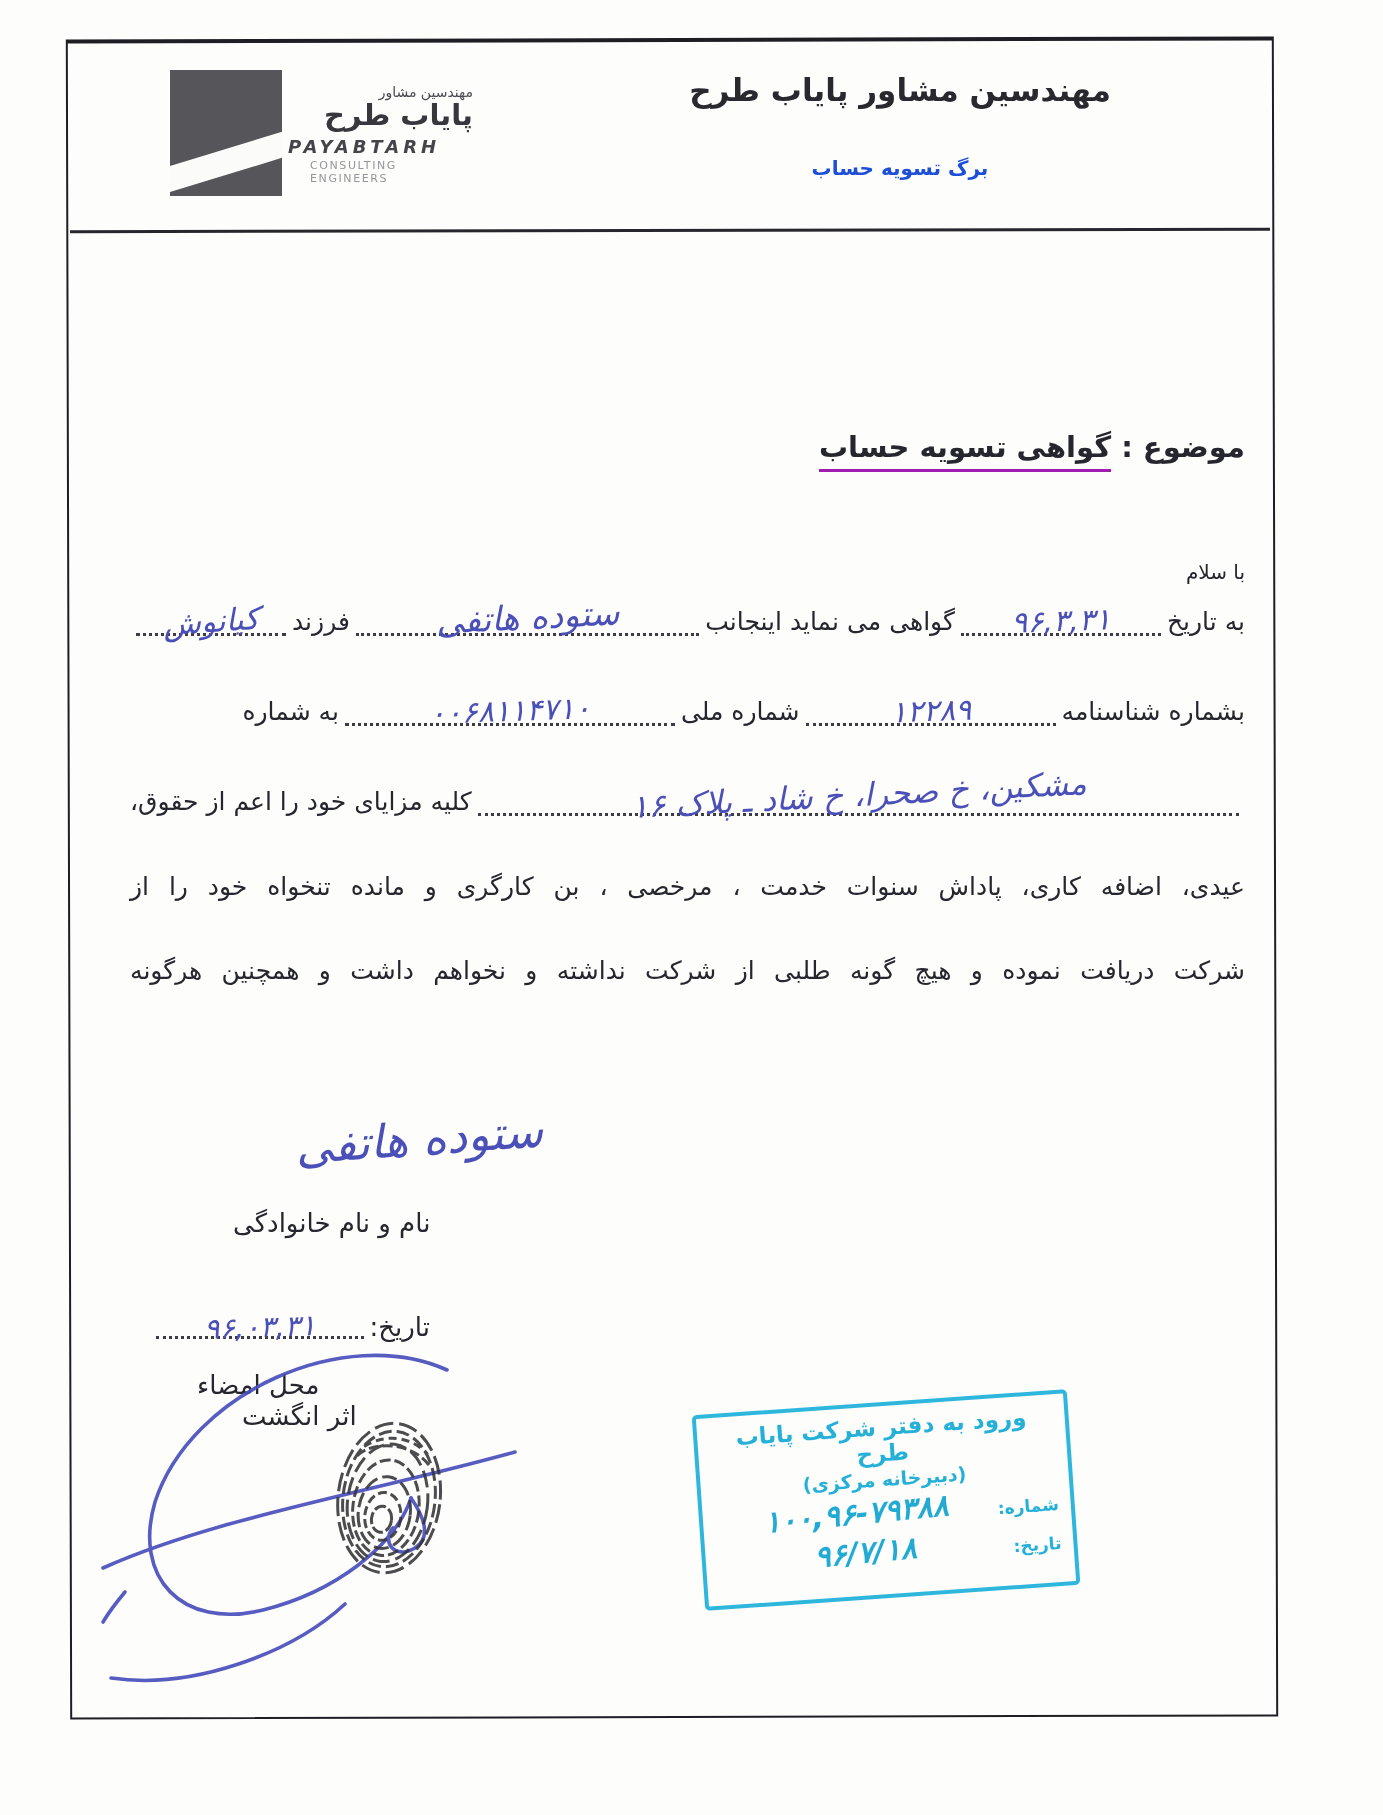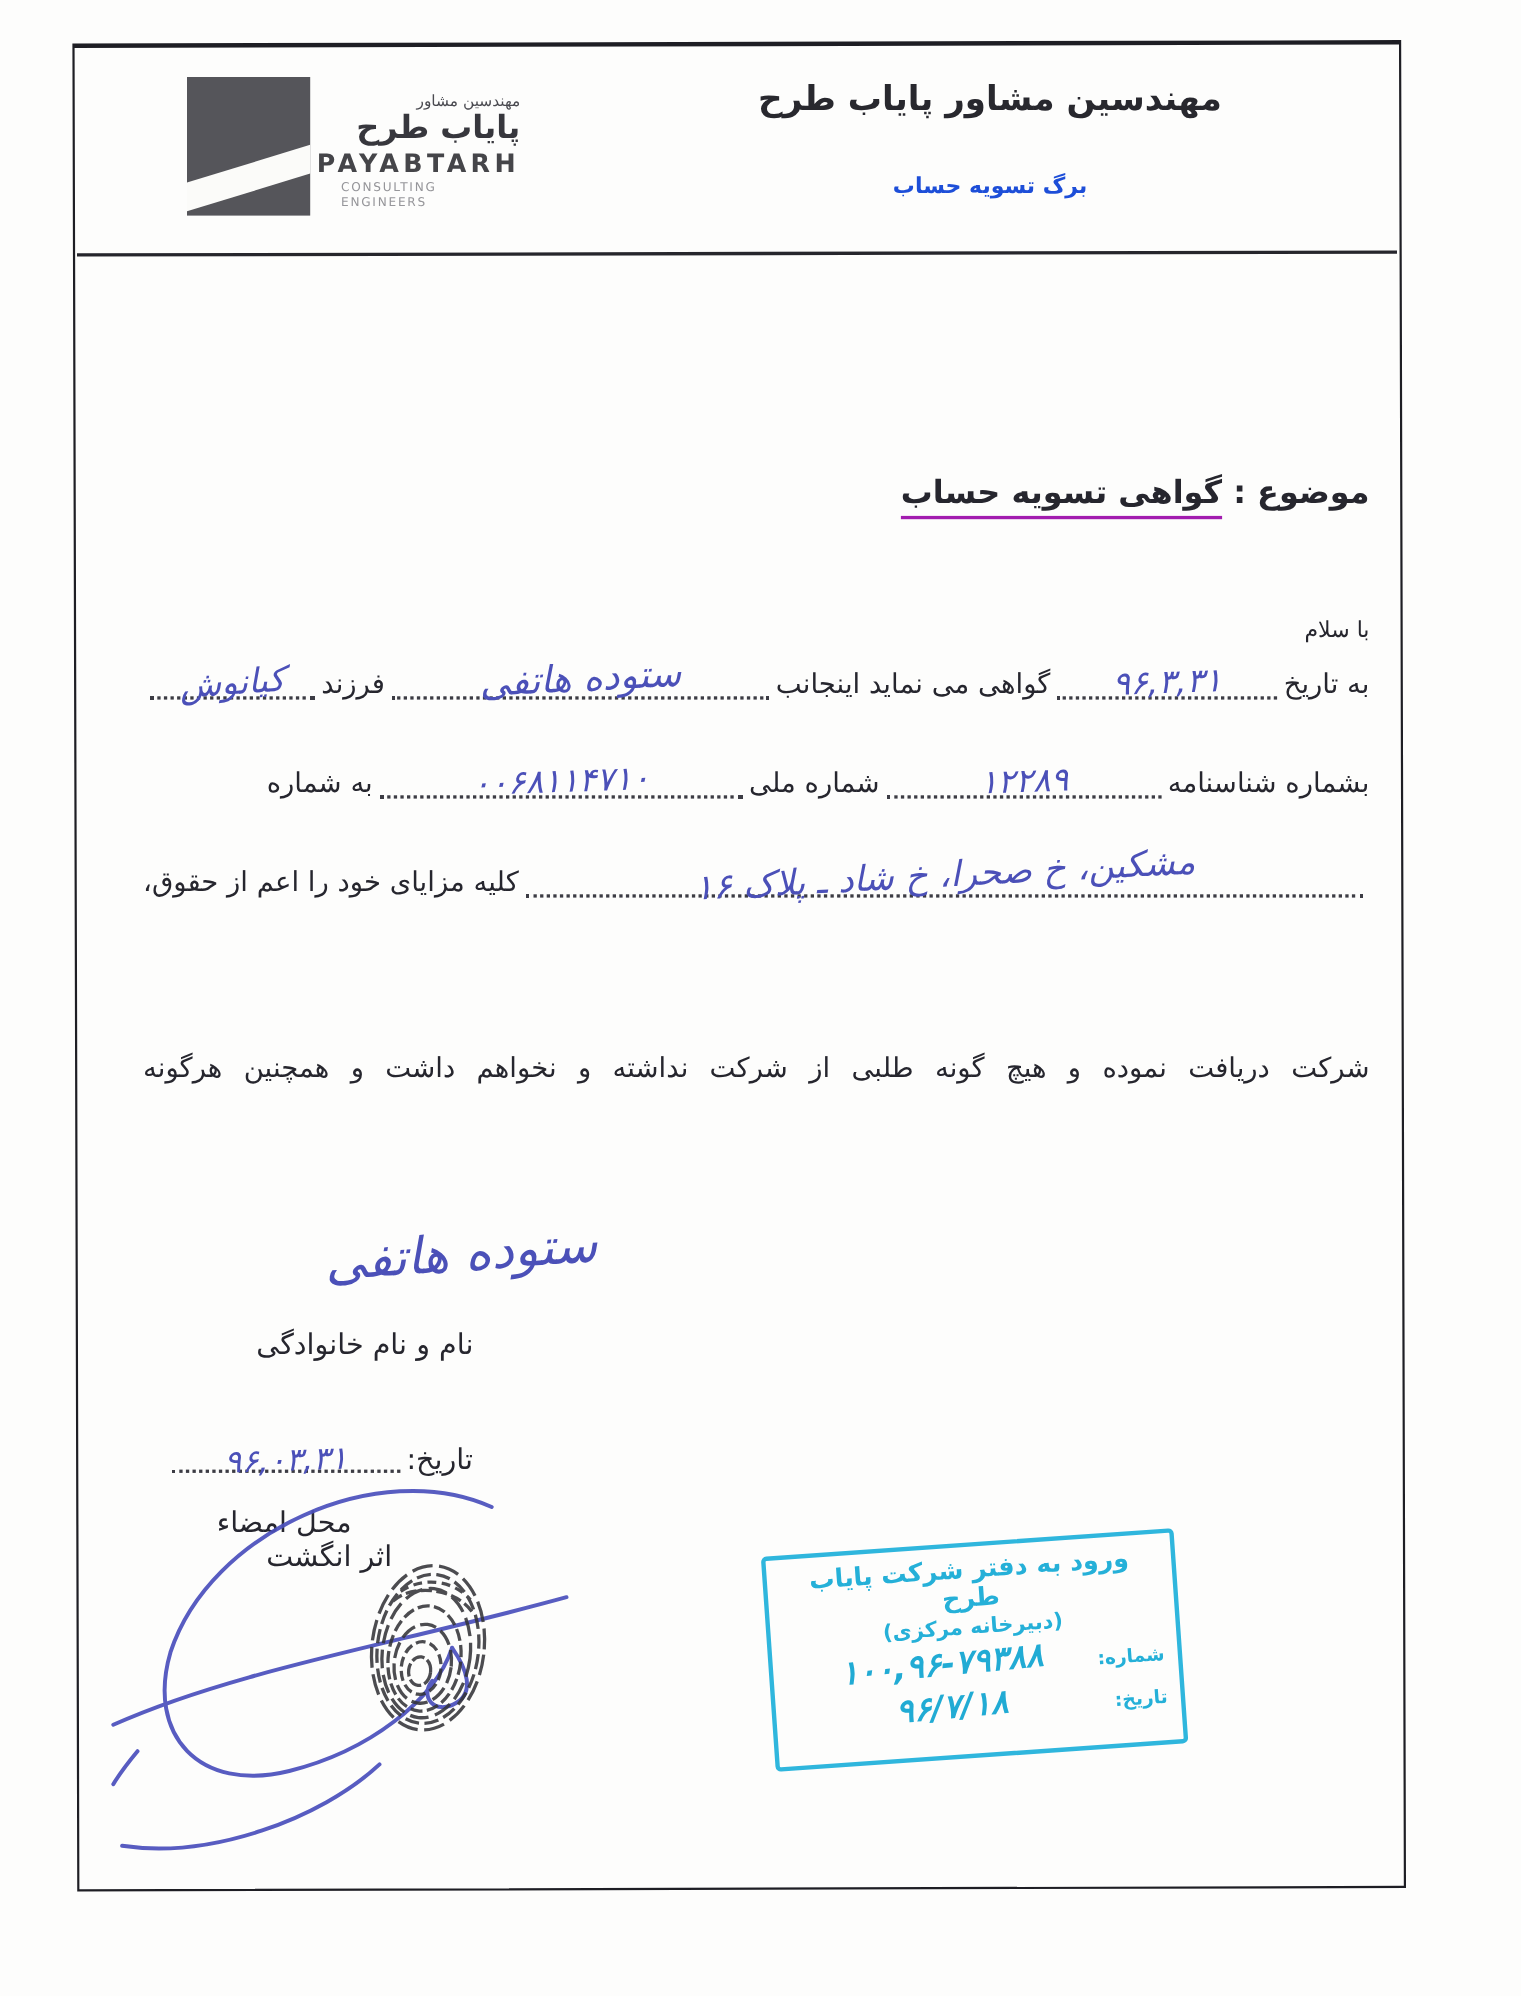--- a/index.html
+++ b/index.html
@@ -25,21 +25,21 @@
   .logo-stripe{
     position:absolute; left:-22px; top:78px; width:165px; height:25px;
     background:#fbfbf9; transform:rotate(-17deg);
   }
   .logo-text{
     position:absolute; left:288px; top:84px; width:185px;
     direction:rtl; text-align:right;
   }
   .logo-small{font-size:14px; color:#4a4a50; letter-spacing:0.5px;}
   .logo-fa{font-size:29px; font-weight:bold; color:#37373d; margin-top:-2px;}
-  .logo-en{direction:ltr; text-align:left; font-size:23px; font-weight:bold; letter-spacing:4px; color:#454549; margin-top:4px;}
+  .logo-en{direction:ltr; text-align:left; font-size:18px; font-weight:bold; letter-spacing:4px; color:#454549; margin-top:4px;font-style:italic;}
   .logo-en-sub{direction:ltr; text-align:left; font-size:11px; letter-spacing:1.6px; color:#96969a; margin-top:2px; padding-left:22px;}
   .co-title{
     position:absolute; left:640px; top:72px; width:520px;
     direction:rtl; text-align:center; font-size:31px; font-weight:bold; color:#28282e;
   }
   .form-title{
     position:absolute; left:640px; top:156px; width:520px;
     direction:rtl; text-align:center; font-size:20px; font-weight:bold; color:#1d4ed8;
   }
   
@@ -161,20 +161,21 @@
     <span class="t">به شماره</span>
   </div>
 
   <div class="bline" style="top:782px;">
     <span class="fill grow">
       <span class="hw" style="font-size:32px;bottom:-2px;transform:rotate(-3deg);">مشکین، خ صحرا، خ شاد ـ پلاک ۱۶</span>
     </span>
     <span class="t">کلیه مزایای خود را اعم از حقوق،</span>
   </div>
 
+  <div class="jline" style="top:872px;">عیدی، اضافه کاری،  پاداش سنوات خدمت ، مرخصی ، بن کارگری و مانده تنخواه خود را از</div>
   <div class="jline" style="top:956px;">شرکت دریافت نموده و هیچ گونه طلبی از شرکت نداشته و نخواهم داشت و همچنین هرگونه</div>
 
   <div class="sig-name">ستوده هاتفی</div>
   <div class="lbl" style="left:233px; top:1208px;">نام و نام خانوادگی</div>
 
   <div class="date-row">
     <span>تاریخ:</span>
     <span class="fill grow">
       <span class="hw" style="font-size:29px;transform:rotate(-2deg);"><span class="num">۹۶,۰۳,۳۱</span></span>
     </span>

